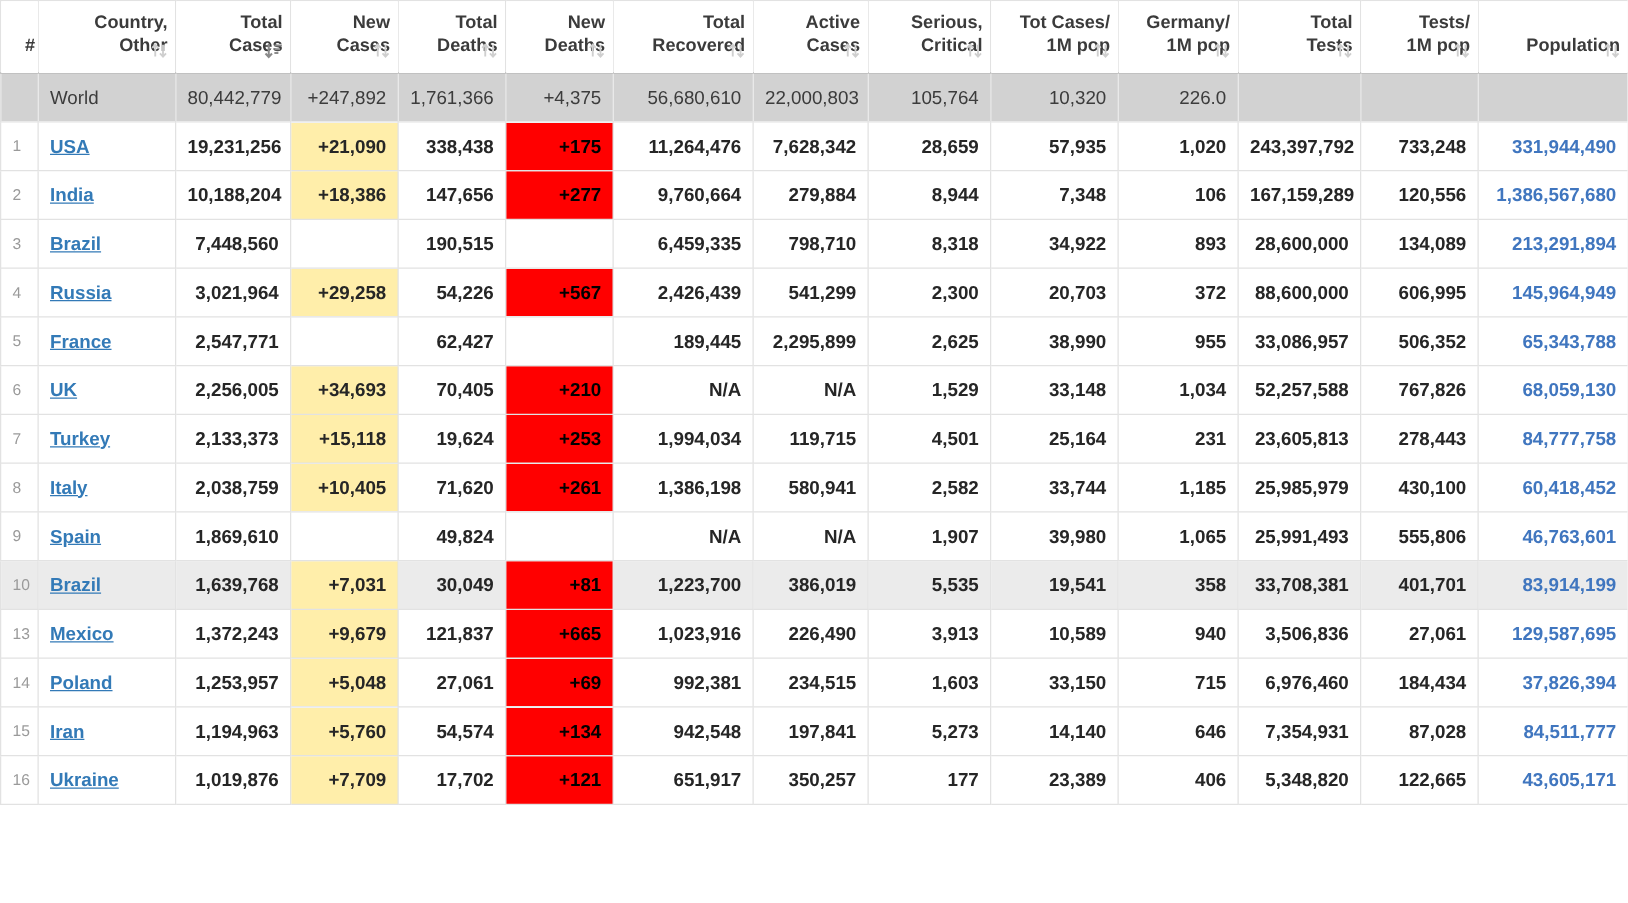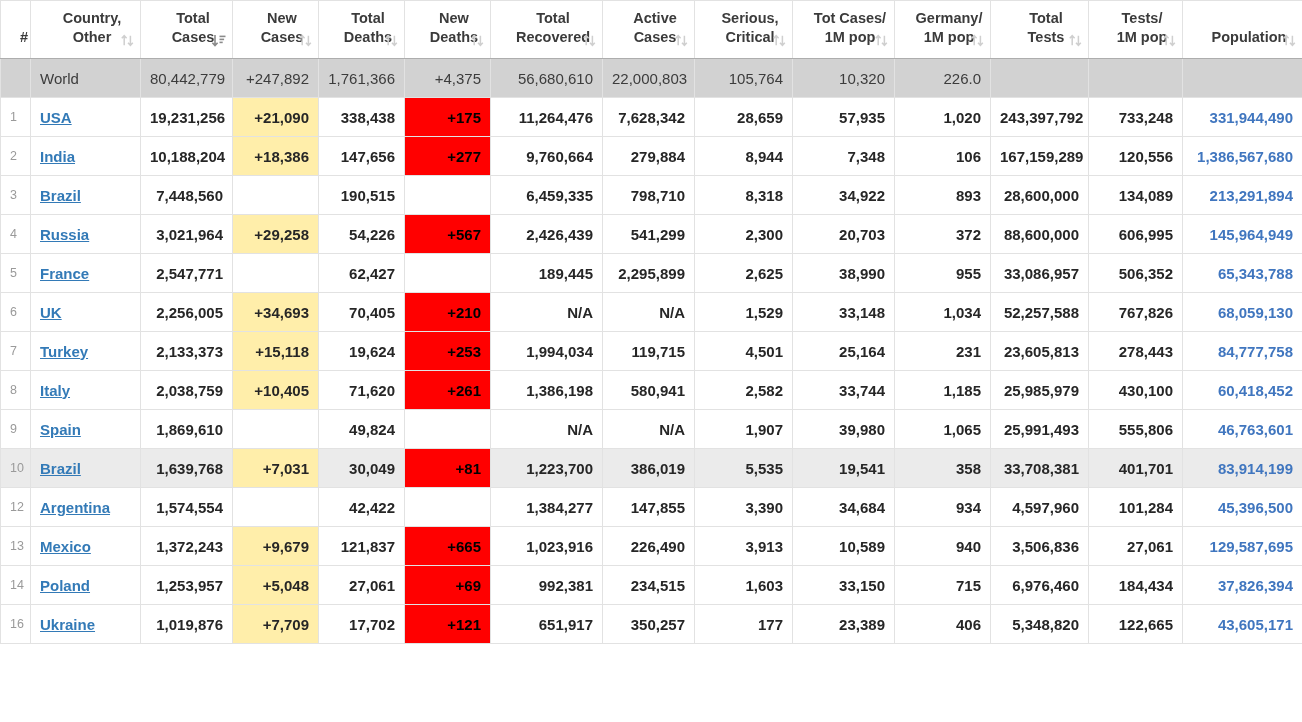--- a/index.html
+++ b/index.html
@@ -18,21 +18,21 @@
   th, td {
     border: 1px solid #e2e2e2;
     overflow: hidden;
     white-space: nowrap;
   }
   thead th {
     background: #fff;
     color: #3b3b3b;
     font-size: 14.5px;
     font-weight: bold;
-    text-align: center;
+    text-align: right;
     vertical-align: bottom;
     padding: 8px 6px 11px 19px;
     height: 51px;
     position: relative;
     border-bottom: 1px solid #adadad;
     cursor: pointer;
   }
   thead th .th-line { display: block; line-height: 19px; }
   thead th .sort-icon {
     position: absolute;
@@ -383,36 +383,20 @@
         <td>1,223,700</td>
         <td>386,019</td>
         <td>5,535</td>
         <td>19,541</td>
         <td>358</td>
         <td>33,708,381</td>
         <td>401,701</td>
         <td class="population-cell"><a>83,914,199</a></td>
       </tr>
       <tr>
-        <td class="rank-cell">12</td>
-        <td class="country-cell"><a>Argentina</a></td>
-        <td>1,574,554</td>
-        <td></td>
-        <td>42,422</td>
-        <td></td>
-        <td>1,384,277</td>
-        <td>147,855</td>
-        <td>3,390</td>
-        <td>34,684</td>
-        <td>934</td>
-        <td>4,597,960</td>
-        <td>101,284</td>
-        <td class="population-cell"><a>45,396,500</a></td>
-      </tr>
-      <tr>
         <td class="rank-cell">13</td>
         <td class="country-cell"><a>Mexico</a></td>
         <td>1,372,243</td>
         <td class="yellow">+9,679</td>
         <td>121,837</td>
         <td class="red">+665</td>
         <td>1,023,916</td>
         <td>226,490</td>
         <td>3,913</td>
         <td>10,589</td>
@@ -431,20 +415,36 @@
         <td>992,381</td>
         <td>234,515</td>
         <td>1,603</td>
         <td>33,150</td>
         <td>715</td>
         <td>6,976,460</td>
         <td>184,434</td>
         <td class="population-cell"><a>37,826,394</a></td>
       </tr>
       <tr>
+        <td class="rank-cell">15</td>
+        <td class="country-cell"><a>Iran</a></td>
+        <td>1,194,963</td>
+        <td class="yellow">+5,760</td>
+        <td>54,574</td>
+        <td class="red">+134</td>
+        <td>942,548</td>
+        <td>197,841</td>
+        <td>5,273</td>
+        <td>14,140</td>
+        <td>646</td>
+        <td>7,354,931</td>
+        <td>87,028</td>
+        <td class="population-cell"><a>84,511,777</a></td>
+      </tr>
+      <tr>
         <td class="rank-cell">16</td>
         <td class="country-cell"><a>Ukraine</a></td>
         <td>1,019,876</td>
         <td class="yellow">+7,709</td>
         <td>17,702</td>
         <td class="red">+121</td>
         <td>651,917</td>
         <td>350,257</td>
         <td>177</td>
         <td>23,389</td>

